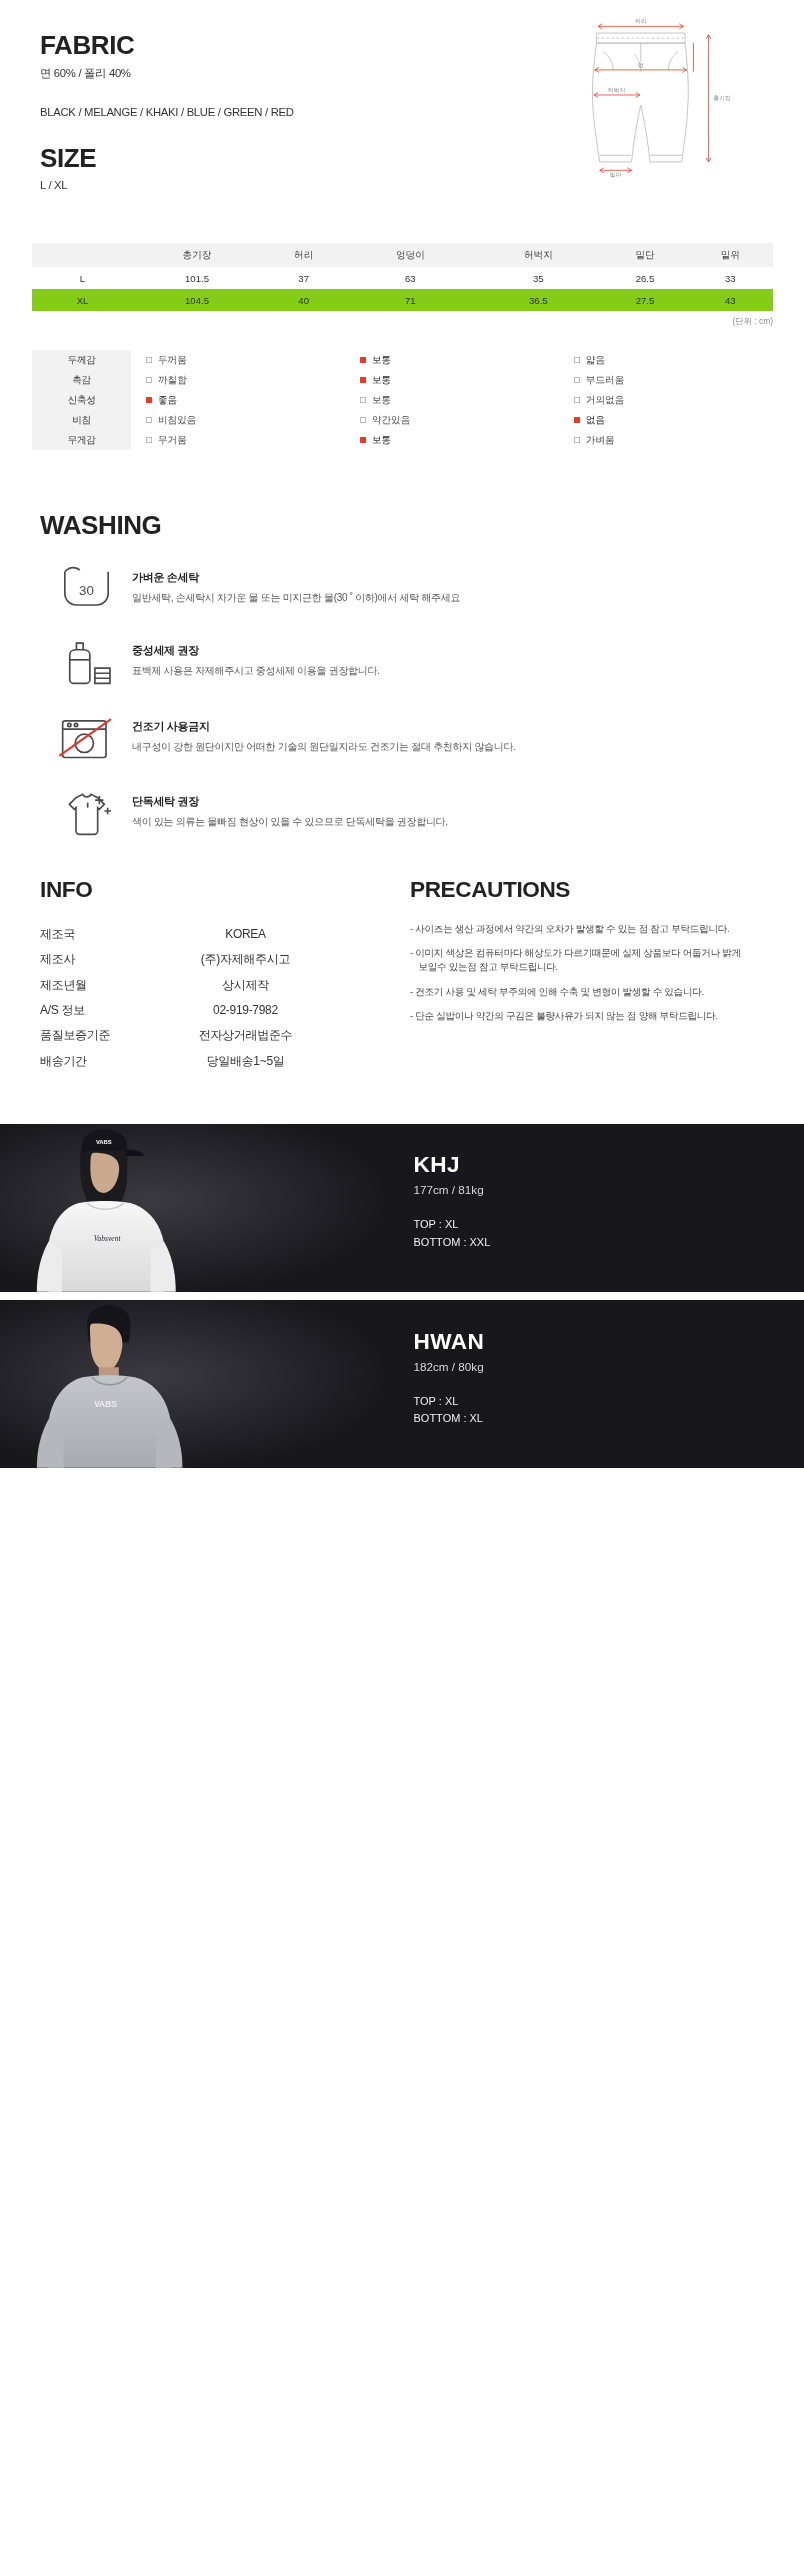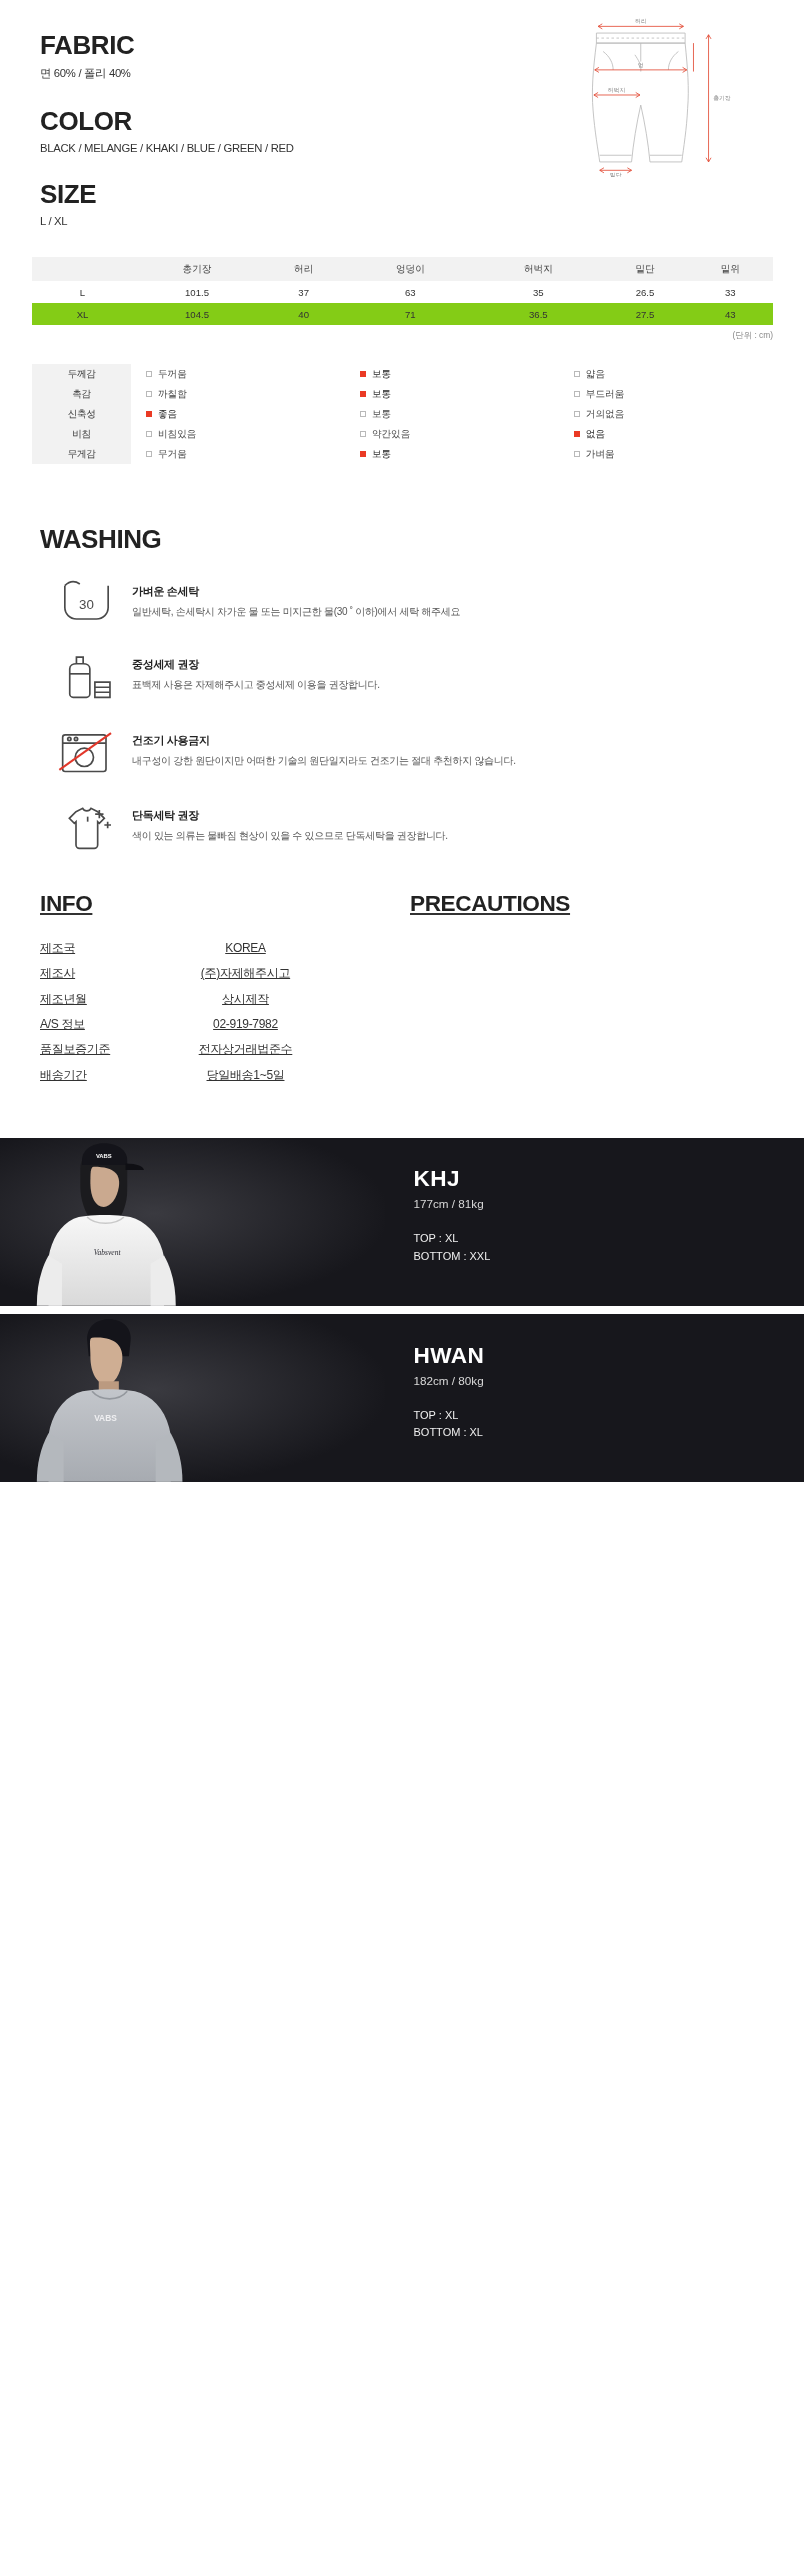--- a/index.html
+++ b/index.html
@@ -7,21 +7,21 @@
   body {
     width:804px;
     background:#ffffff;
     font-family: "Liberation Sans", sans-serif;
     color:#333;
     -webkit-font-smoothing: antialiased;
   }
   .page { width:804px; position:relative; }
 
   
-  .top { position:relative; padding:48px 0 0 0; }
+  .top { position:relative; padding:34px 0 0 0; }
   .spec-left { position:absolute; left:40px; top:30px; width:453px; }
   h1.section {
     font-size:26px;
     font-weight:bold;
     letter-spacing:-0.4px;
     color:#222;
     margin:0 0 5px 0;
     font-family:"Liberation Sans", sans-serif;
   }
   .spec-sub { font-size:11.3px; color:#333; margin:0 0 25px 0; letter-spacing:-0.3px; }
@@ -80,21 +80,21 @@
 
   
   .washing { padding:0 40px; margin-top:60px; }
   .wash-row { display:flex; align-items:flex-start; margin-bottom:28.5px; }
   .wash-icon { width:92px; flex:0 0 92px; display:flex; justify-content:center; align-items:flex-start; }
   .wash-text { padding-top:5px; }
   .wash-title { font-size:11px; font-weight:bold; color:#222; margin-bottom:5.9px; letter-spacing:-0.3px;}
   .wash-desc { font-size:10px; color:#555; letter-spacing:-0.3px; }
 
   
-  .bottom-cols { display:flex; padding:0 40px; margin-top:39px;text-decoration:underline; }
+  .bottom-cols { display:flex; padding:0 40px; margin-top:39px; }
   .info-col { width:360px; }
   .prec-col { width:352px; padding-left:10px; }
   h2.section2 {
     font-size:22.6px; font-weight:bold; color:#222; margin:0 0 18.4px 0; letter-spacing:-0.4px;
   }
   table.info { border-collapse:collapse; font-size:12px; width:302px; }
   table.info td { padding:4.2px 0; color:#333; letter-spacing:-0.3px; }
   table.info td.k { width:109px; }
   table.info td.v { text-align:center; }
   ul.prec { margin:5px 0 0 0; padding:0; list-style:none; }
@@ -129,21 +129,20 @@
 </head>
 <body>
 
 <div class="page">
 
   <div class="top">
     <div class="spec-left">
       <h1 class="section">FABRIC</h1>
       <p class="spec-sub">면 60% / 폴리 40%</p>
 
-      <h1 class="section">COLOR</h1>
       <p class="spec-sub">BLACK / MELANGE / KHAKI / BLUE / GREEN / RED</p>
 
       <h1 class="section">SIZE</h1>
       <p class="spec-sub last">L / XL</p>
     </div>
 
     <div class="illus">
       <svg width="193" height="159" viewBox="0 0 230 190">
         <g fill="none" stroke="#b9b9b9" stroke-width="1">
 
@@ -439,20 +438,26 @@
           </tr>
           <tr>
             <td class="k">배송기간</td>
             <td class="v">당일배송1~5일</td>
           </tr>
         </tbody>
       </table>
     </div>
     <div class="prec-col">
       <h2 class="section2">PRECAUTIONS</h2>
+      <ul class="prec">
+        <li>- 사이즈는 생산 과정에서 약간의 오차가 발생할 수 있는 점 참고 부탁드립니다.</li>
+        <li>- 이미지 색상은 컴퓨터마다 해상도가 다르기때문에 실제 상품보다 어둡거나 밝게 보일수 있는점 참고 부탁드립니다.</li>
+        <li>- 건조기 사용 및 세탁 부주의에 인해 수축 및 변형이 발생할 수 있습니다.</li>
+        <li>- 단순 실밥이나 약간의 구김은 불량사유가 되지 않는 점 양해 부탁드립니다.</li>
+      </ul>
     </div>
   </div>
 
   <div class="models">
 
     <div class="model-card">
       <div class="model-photo">
         <svg class="fig" viewBox="0 0 460 200">
           <defs>
             <linearGradient id="g1" x1="0" y1="0" x2="0" y2="1">

